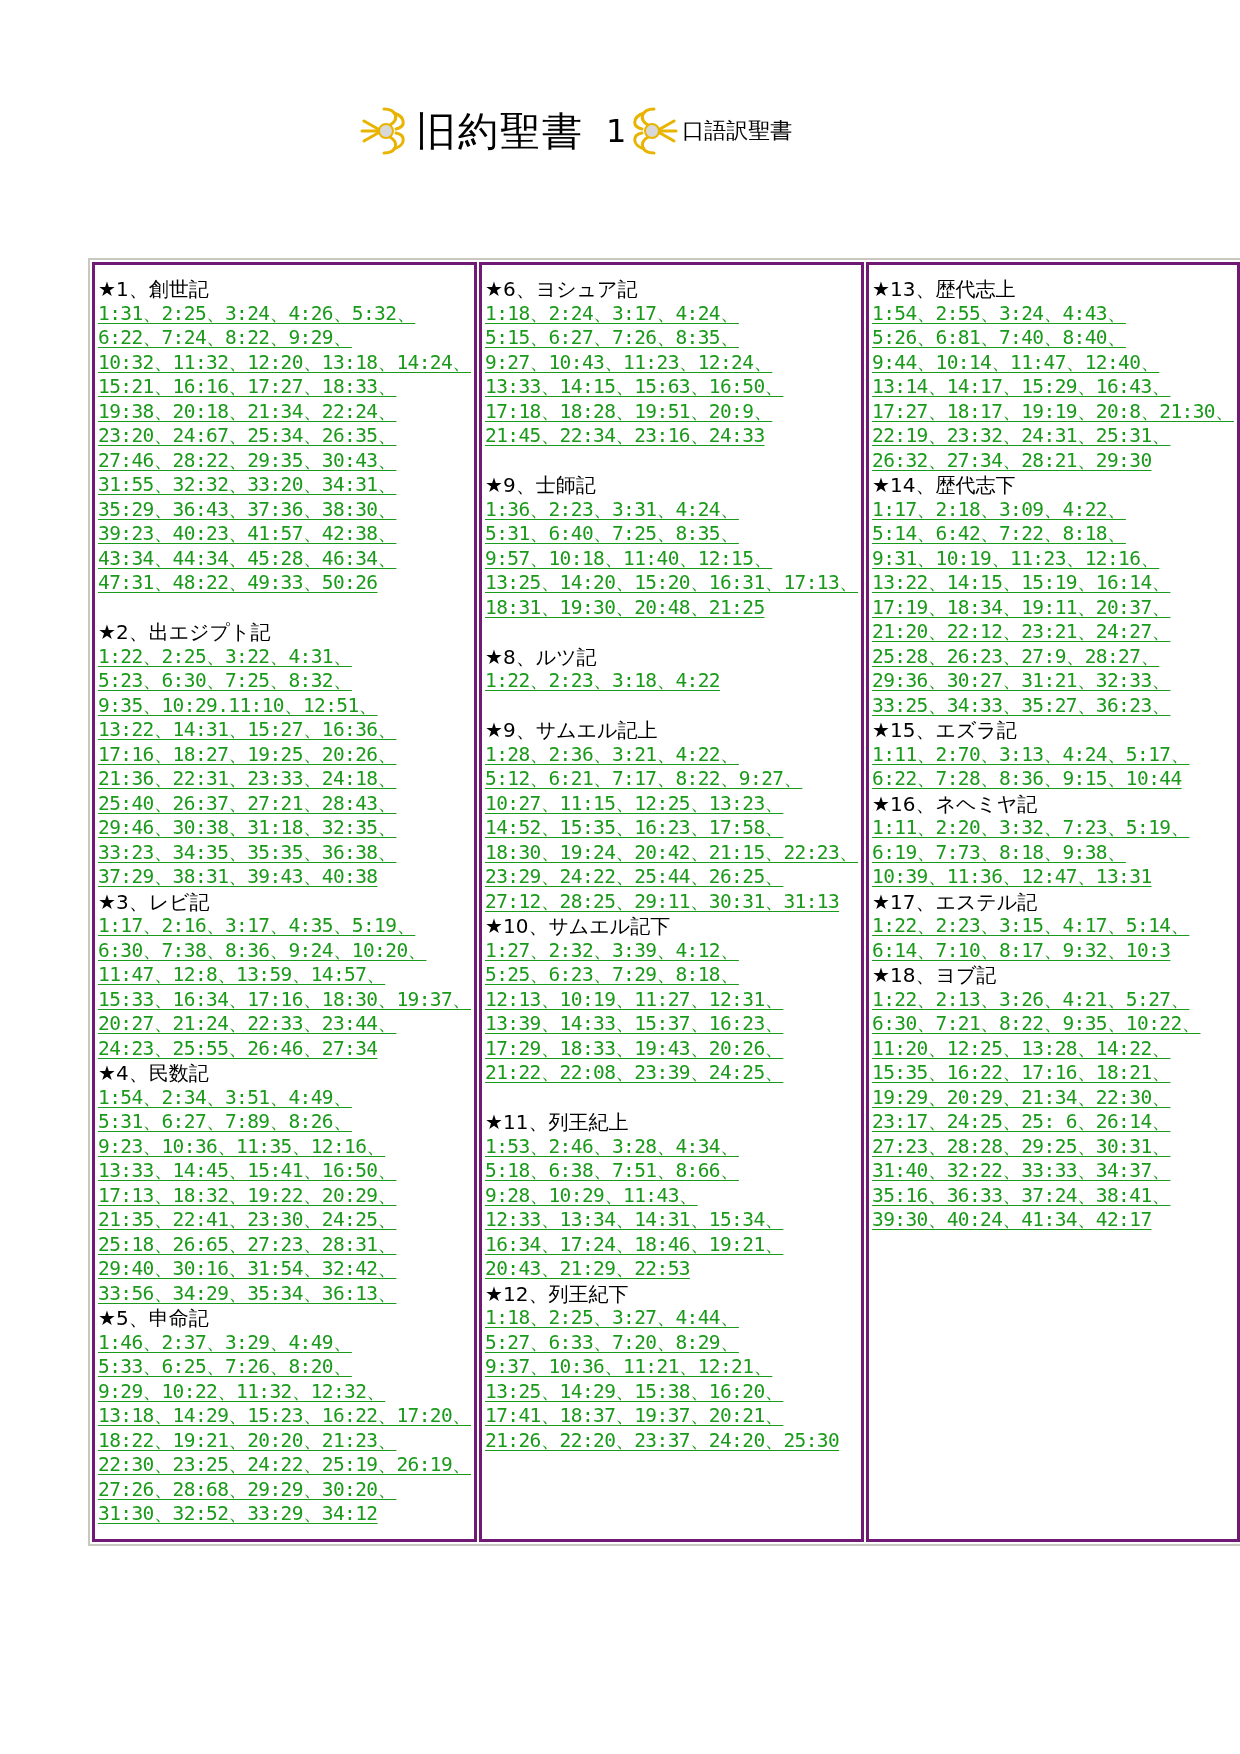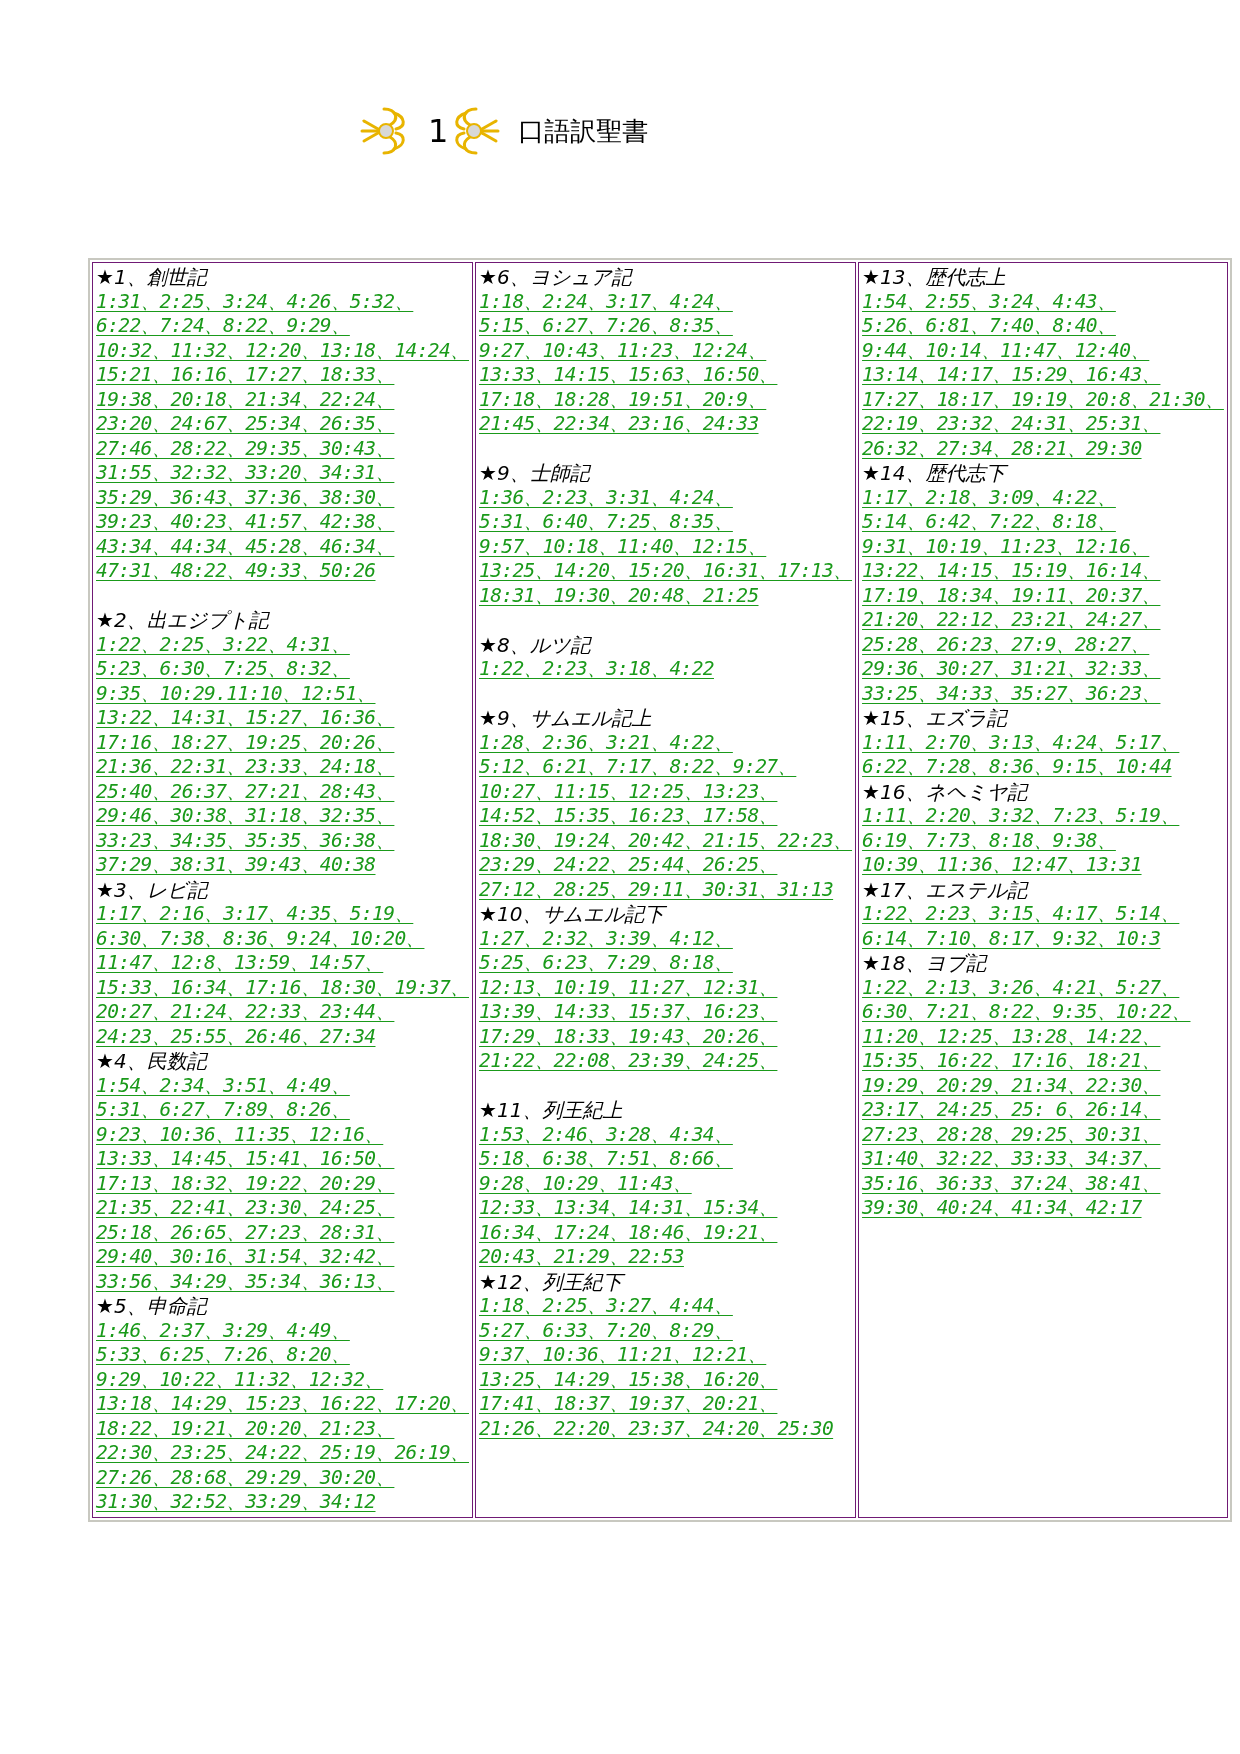--- a/index.html
+++ b/index.html
@@ -2,24 +2,24 @@
 <html><head>
 <meta charset="utf-8">
 <style>
   html, body { margin:0; padding:0; background:#ffffff; }
   body { width:1240px; height:1754px; position:relative; overflow:hidden;
          font-family:"DejaVu Sans", "Liberation Sans", sans-serif; }
   .header { position:absolute; top:96px; left:356px; height:70px; display:flex; align-items:center; }
   .ornament { width:56px; height:56px; display:inline-block; }
   .title { font-size:40px; color:#000; margin:0 6px 0 4px; letter-spacing:2px; font-family:"DejaVu Sans", sans-serif; }
   .vol { font-size:32px; margin:0 0 0 16px; color:#000; }
-  .subtitle { font-size:26px; color:#000; margin-left:14px; }
+  .subtitle { font-size:22px; color:#000; }
   table.books { position:absolute; top:258px; left:88px; width:1062px; height:1260px;
                 border:2px solid #c8c8c0; border-collapse:separate; border-spacing:2px; }
-  table.books td { vertical-align:top; border:1px solid #701a75; padding:2px 3px; width:33%;font-style:italic; }
+  table.books td { vertical-align:top; border:3px solid #701a75; padding:12px 3px; width:33%; }
   .book { margin:0; }
   .book-title { font-size:20px; line-height:24.5px; color:#000; white-space:nowrap; }
   .line { font-size:19.5px; line-height:24.5px; white-space:nowrap; font-family:"DejaVu Sans Mono", "Liberation Mono", monospace; letter-spacing:-0.6px; }
   .line a { color:#1a9a1a; text-decoration:underline; text-decoration-color:#1a9a1a; text-underline-offset:3px; }
   .gap { height:24.5px; }
 </style>
 </head>
 <body>
 
 <div class="header">
@@ -28,20 +28,21 @@
       <path d="M6 28 H22"></path>
         <path d="M8 18 L22 26"></path>
         <path d="M8 38 L22 30"></path>
       <path d="M28 6 C40 6 44 16 34 22"></path>
         <path d="M28 50 C40 50 44 40 34 34"></path>
       <path d="M38 10 C50 14 50 24 40 26"></path>
         <path d="M38 46 C50 42 50 32 40 30"></path>
     </g>
     <circle cx="30" cy="28" r="7" fill="#d8d8d8" stroke="#e8b400" stroke-width="2"></circle>
   </svg>
+  <span class="title">旧約聖書</span>
   <span class="vol">1</span>
   <svg class="ornament" viewBox="0 0 56 56">
     <g stroke="#e8b400" stroke-width="3" fill="none" stroke-linecap="round">
       <path d="M34 28 H50"></path>
         <path d="M34 26 L48 18"></path>
         <path d="M34 30 L48 38"></path>
       <path d="M28 6 C16 6 12 16 22 22"></path>
         <path d="M28 50 C16 50 12 40 22 34"></path>
       <path d="M18 10 C6 14 6 24 16 26"></path>
         <path d="M18 46 C6 42 6 32 16 30"></path>

